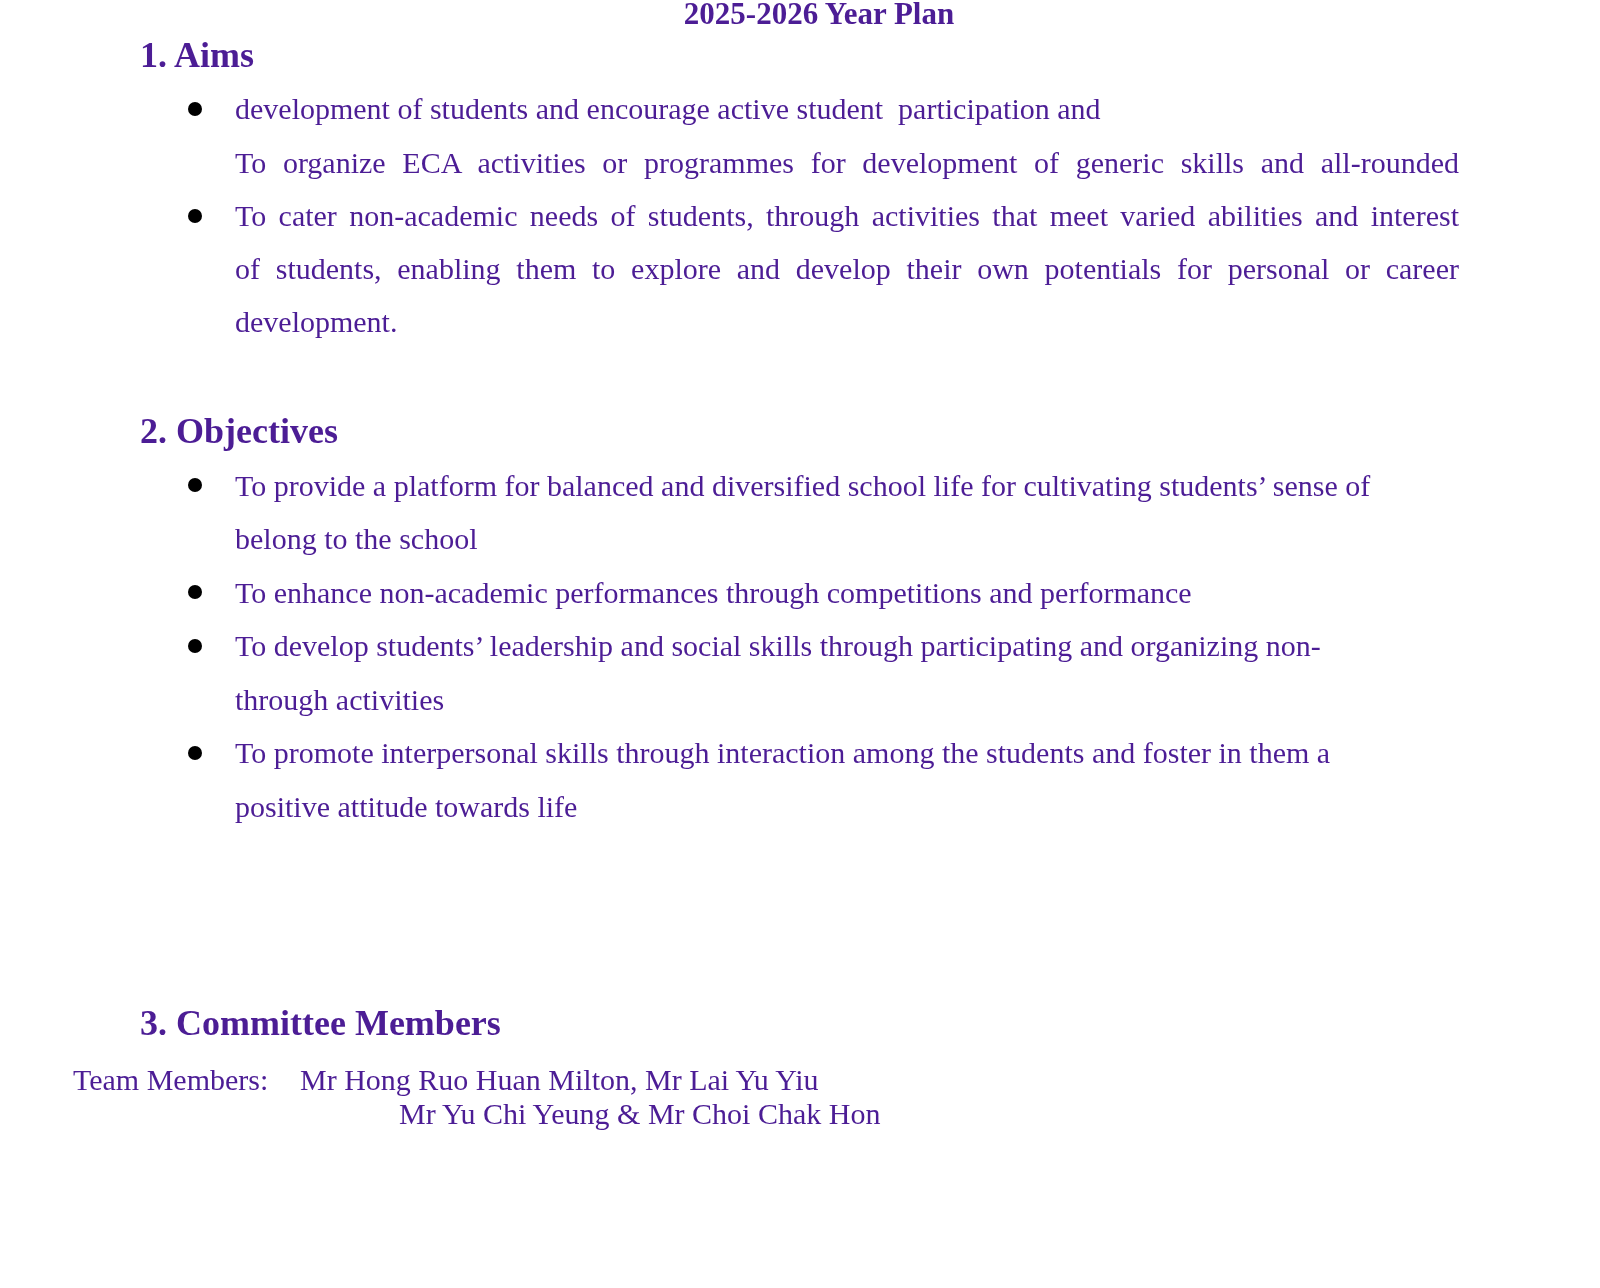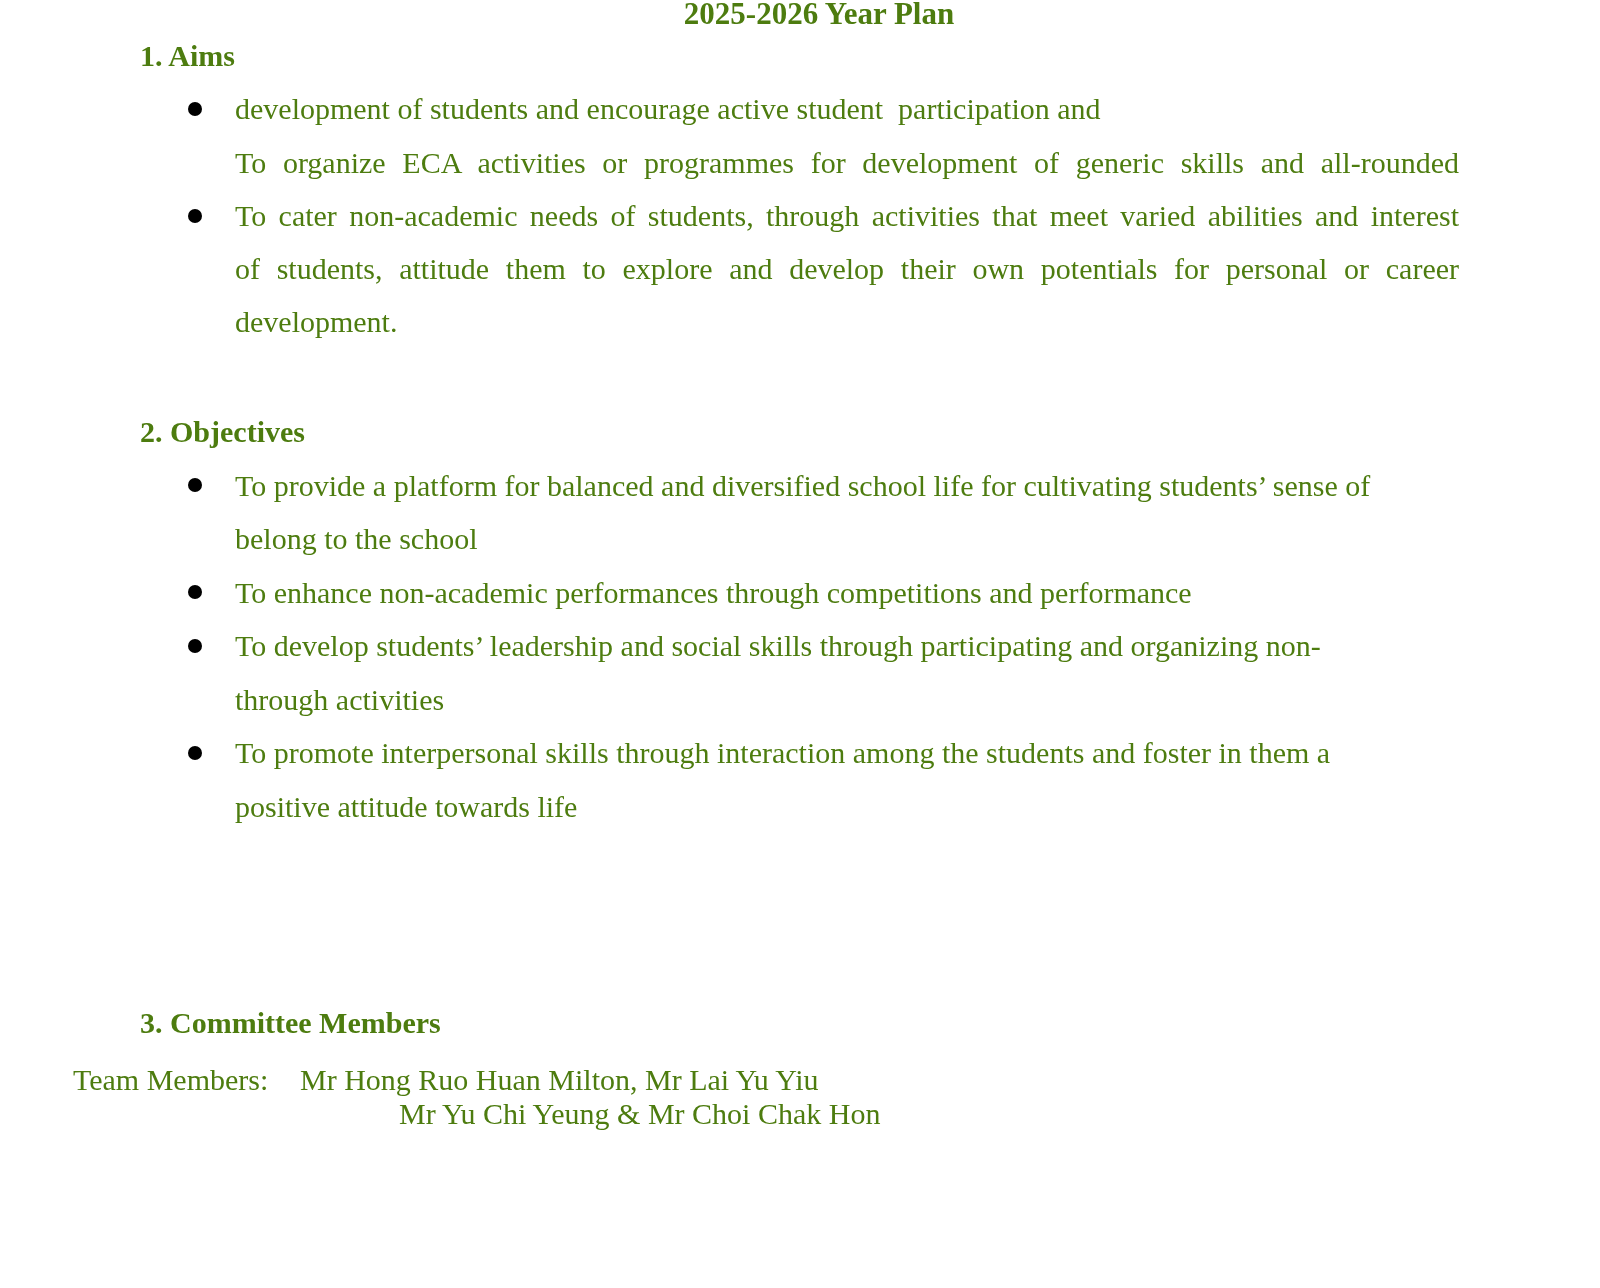--- a/index.html
+++ b/index.html
@@ -5,21 +5,21 @@
   html, body {
     margin: 0;
     padding: 0;
     background: #ffffff;
   }
   .page {
     position: relative;
     width: 1600px;
     height: 1288px;
     background: #ffffff;
-    color: #4d7c0f;
+    color: #4c1d95;
     font-family: "Liberation Serif", "DejaVu Serif", serif;
     font-size: 30px;
     overflow: hidden;
   }
   .title {
     position: absolute;
     top: -6px;
     left: 819px;
     transform: translateX(-50%);
     margin: 0;
@@ -35,21 +35,21 @@
   }
   #sec-aims { top: 29px; }
   #sec-aims .heading, #sec-aims .line { line-height: 53.3px; }
   #sec-objectives { top: 405px; }
   #sec-objectives .heading, #sec-objectives .line { line-height: 53.5px; font-family: Liberation Serif, serif; }
   #sec-committee { top: 983px; }
   #sec-committee .heading, #sec-committee .c-line { line-height: 80px; }
 
   .heading {
     margin: 0 0 0 140px;
-    font-size: 30px;
+    font-size: 36px;
     font-weight: bold;
   }
   .bullets {
     margin-left: 235px;
     width: 1224px;
   }
   .bullet {
     position: relative;
   }
   .dot {
@@ -94,21 +94,21 @@
     <h2 class="heading">1. Aims</h2>
     <div class="bullets">
       <div class="bullet">
         <span class="dot"></span>
         <div class="line">development of students and encourage active student &nbsp;participation and</div>
         <div class="line just">To organize ECA activities or programmes for development of generic skills and all-rounded</div>
       </div>
       <div class="bullet">
         <span class="dot"></span>
         <div class="line just">To cater non-academic needs of students, through activities that meet varied abilities and interest</div>
-        <div class="line just">of students, attitude them to explore and develop their own potentials for personal or career</div>
+        <div class="line just">of students, enabling them to explore and develop their own potentials for personal or career</div>
         <div class="line">development.</div>
       </div>
     </div>
   </section>
 
   <section class="sec" id="sec-objectives">
     <h2 class="heading">2. Objectives</h2>
     <div class="bullets">
       <div class="bullet">
         <span class="dot"></span>

